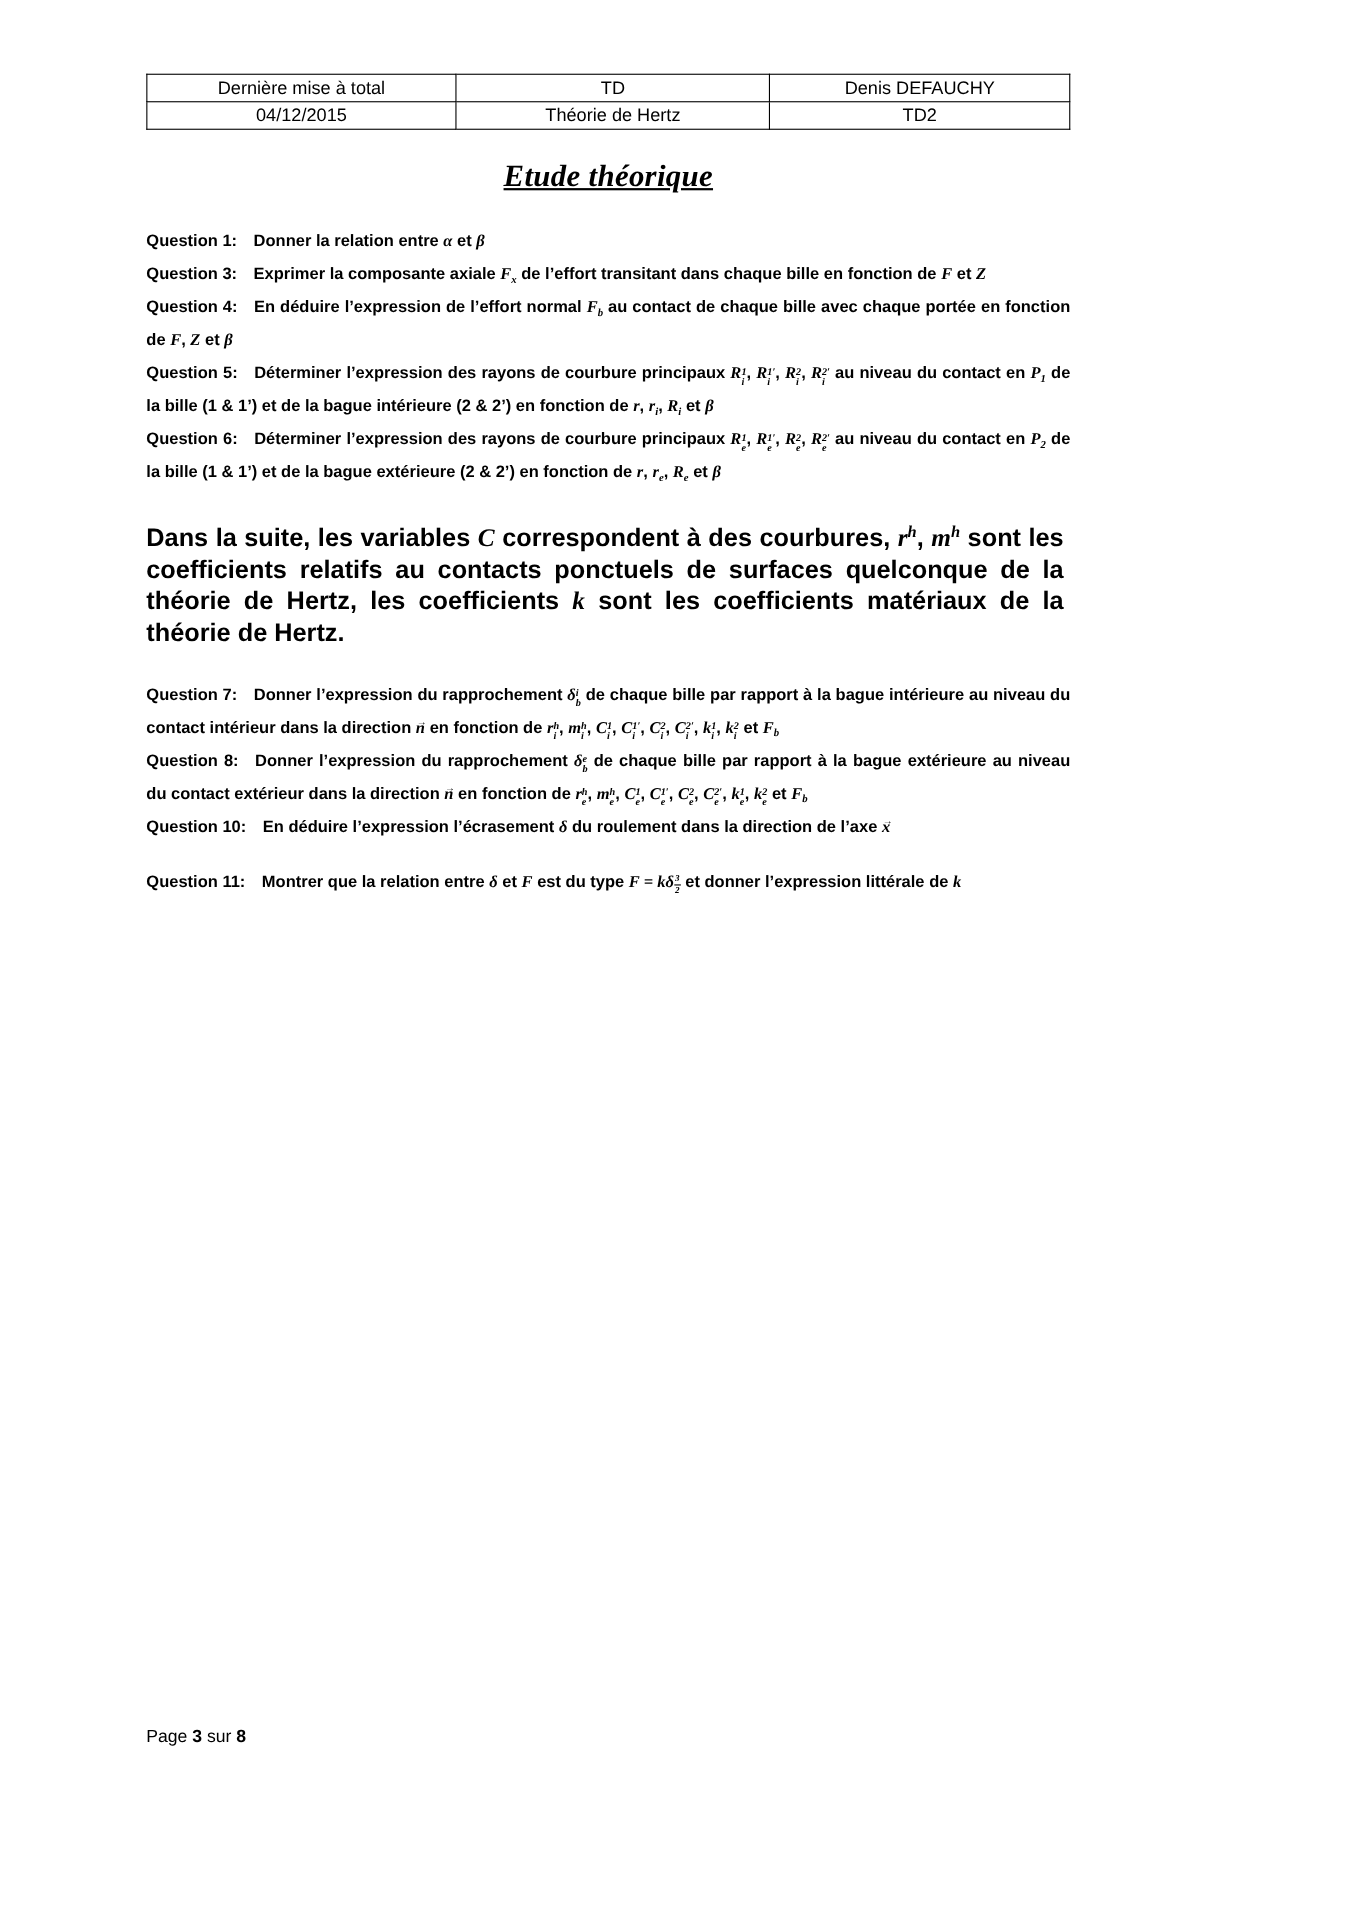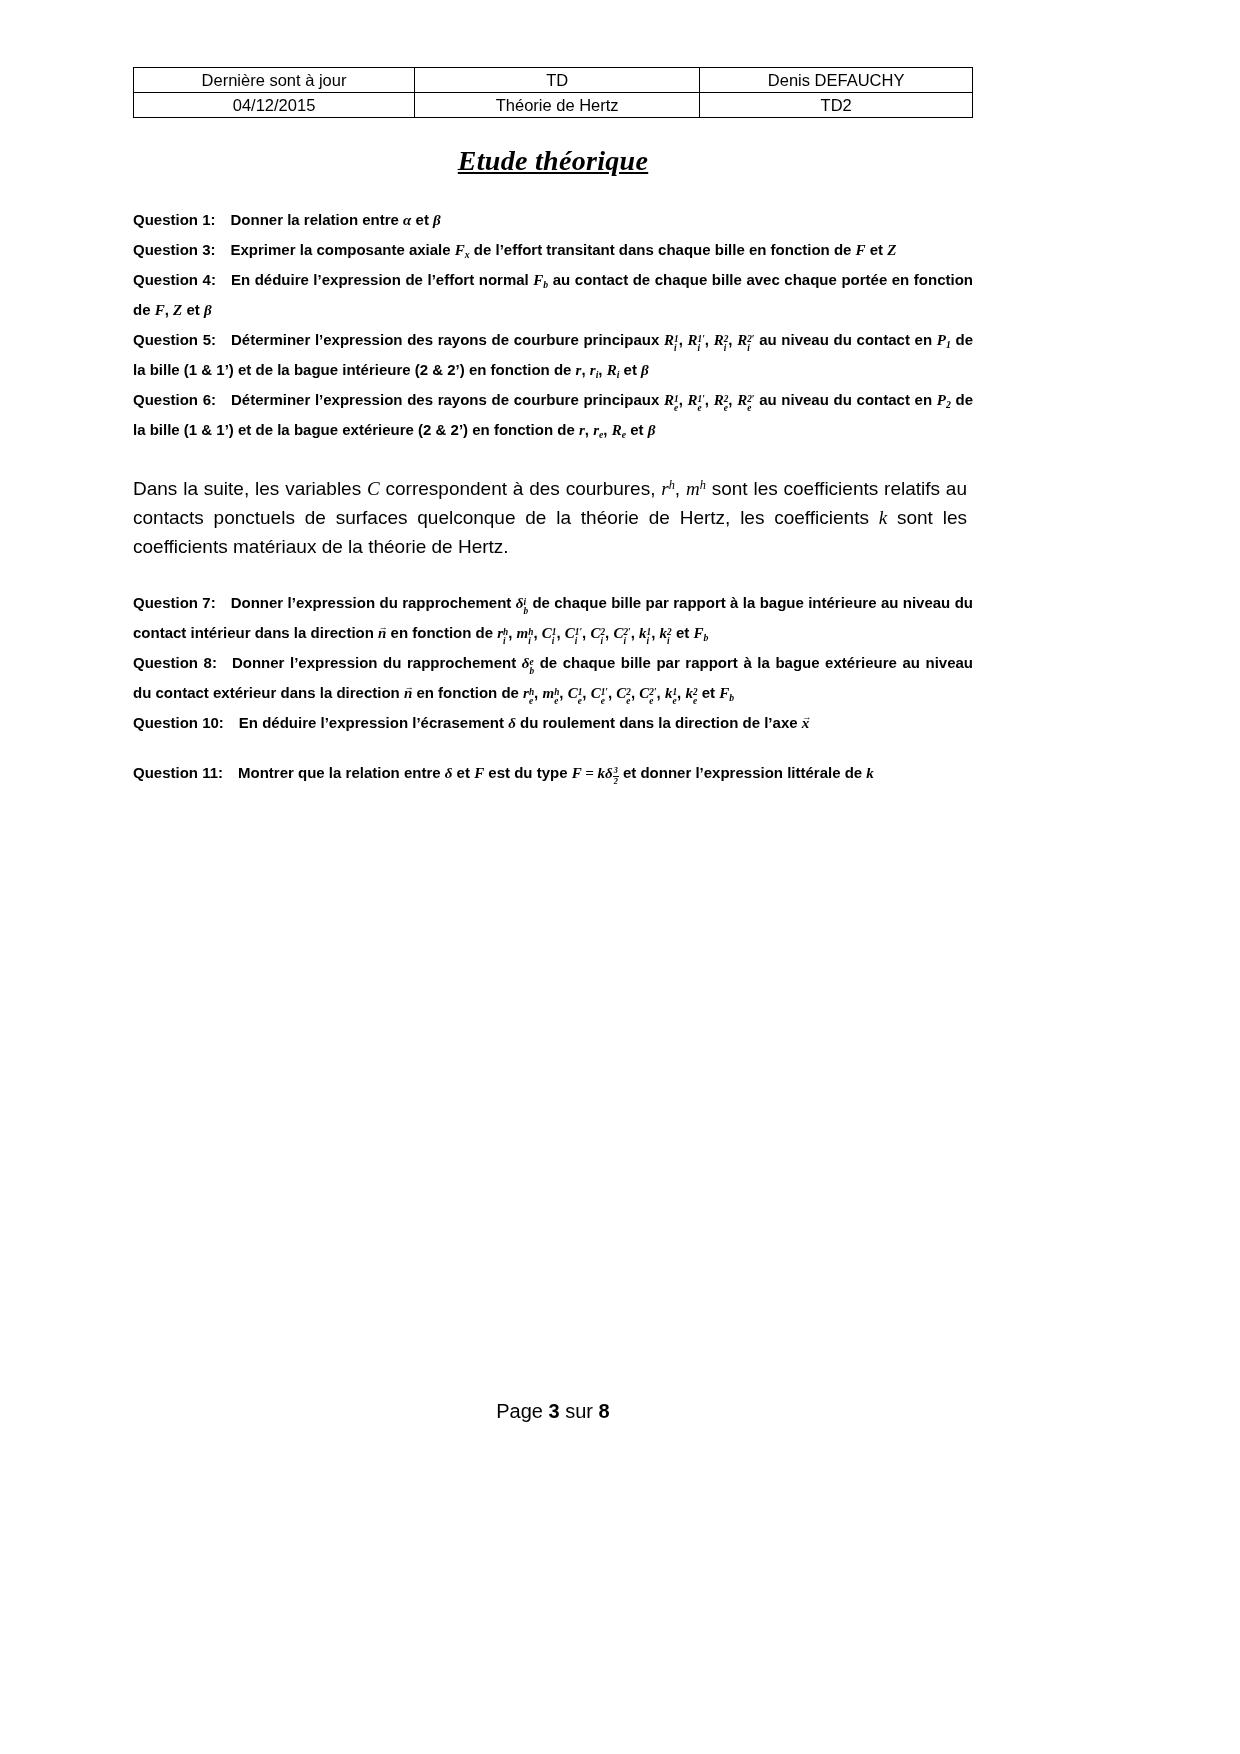--- a/index.html
+++ b/index.html
@@ -18,49 +18,49 @@
 
   h1.title {
     font-family: "Liberation Serif", serif;
     font-style: italic; font-weight: 700;
     font-size: 28px; text-align: center;
     margin: 27px 0 28px 0; letter-spacing: 0.3px; text-decoration: underline;
   }
 
   .q { font-weight: 700; font-size: 15px; line-height: 29px; text-align: justify; margin: 0; }
   .ql { margin-right: 15px; white-space: nowrap; }
-  .para { font-weight: 400; font-size: 19px; line-height: 29px; text-align: justify; margin: 29px 6px 27px 0; }
+  .para { font-weight: 700; font-size: 23px; line-height: 29px; text-align: justify; margin: 29px 6px 27px 0; }
   .q11 { margin-top: 20px; }
 
   
   .m { font-family: "Liberation Serif", serif; font-style: italic; }
   .q .m { font-weight: 700; }
   .m sub { font-size: 0.65em; vertical-align: -0.3em; line-height: 0; }
   .m sup { font-size: 0.65em; vertical-align: 0.5em; line-height: 0; }
   .ss { display: inline-flex; flex-direction: column; align-items: flex-start;
         font-size: 0.62em; line-height: 0.95; vertical-align: 0.3em; }
   .sfrac { display: inline-flex; flex-direction: column; align-items: center;
            font-size: 0.55em; line-height: 1.1; vertical-align: 0.55em; }
   .sfrac .num { border-bottom: 1px solid #000; padding: 0 1px; }
   .vec { position: relative; display: inline-block; }
   .vec::after { content: "→"; position: absolute; left: 0.08em; top: -0.72em;
                 font-size: 0.6em; font-style: normal; }
 
-  .footer { position: absolute; left: 133px; width: 840px; top: 1400px;
-            text-align: center; font-size: 20px; }
+  .footer { position: absolute; left: 133px; width: 840px; top: 1571px;
+            font-size: 16px; }
 </style>
 </head>
 <body>
 
 <div class="content">
 
   <table class="hdr">
     <tbody>
       <tr>
-        <td class="c1">Dernière sont à jour</td>
+        <td class="c1">Dernière mise à total</td>
         <td class="c2">TD</td>
         <td class="c3">Denis DEFAUCHY</td>
       </tr>
       <tr>
         <td class="c1">04/12/2015</td>
         <td class="c2">Théorie de Hertz</td>
         <td class="c3">TD2</td>
       </tr>
     </tbody>
   </table>

